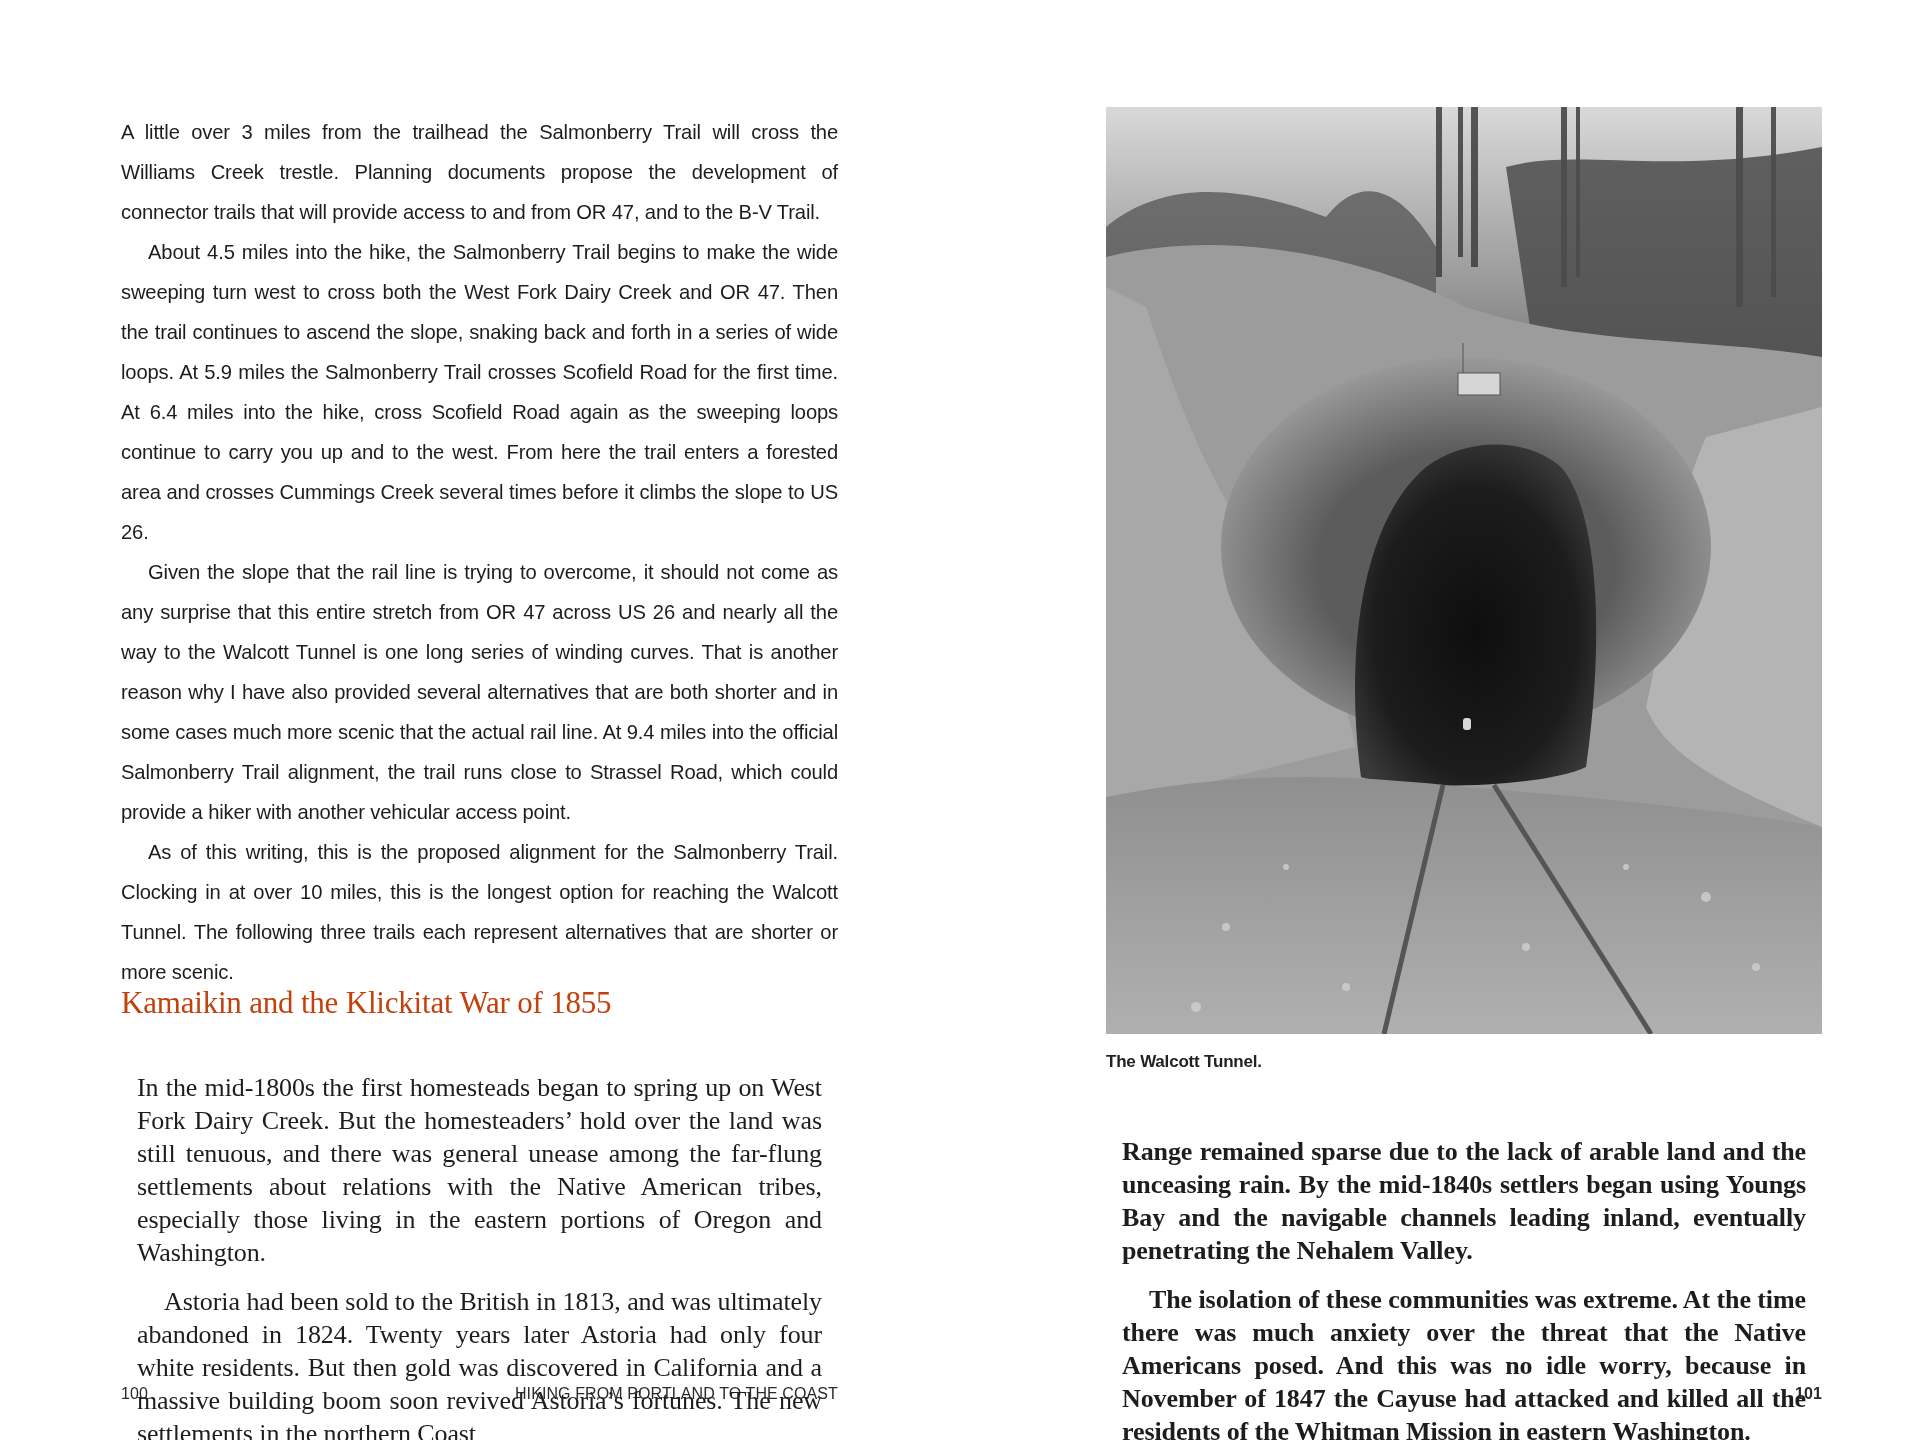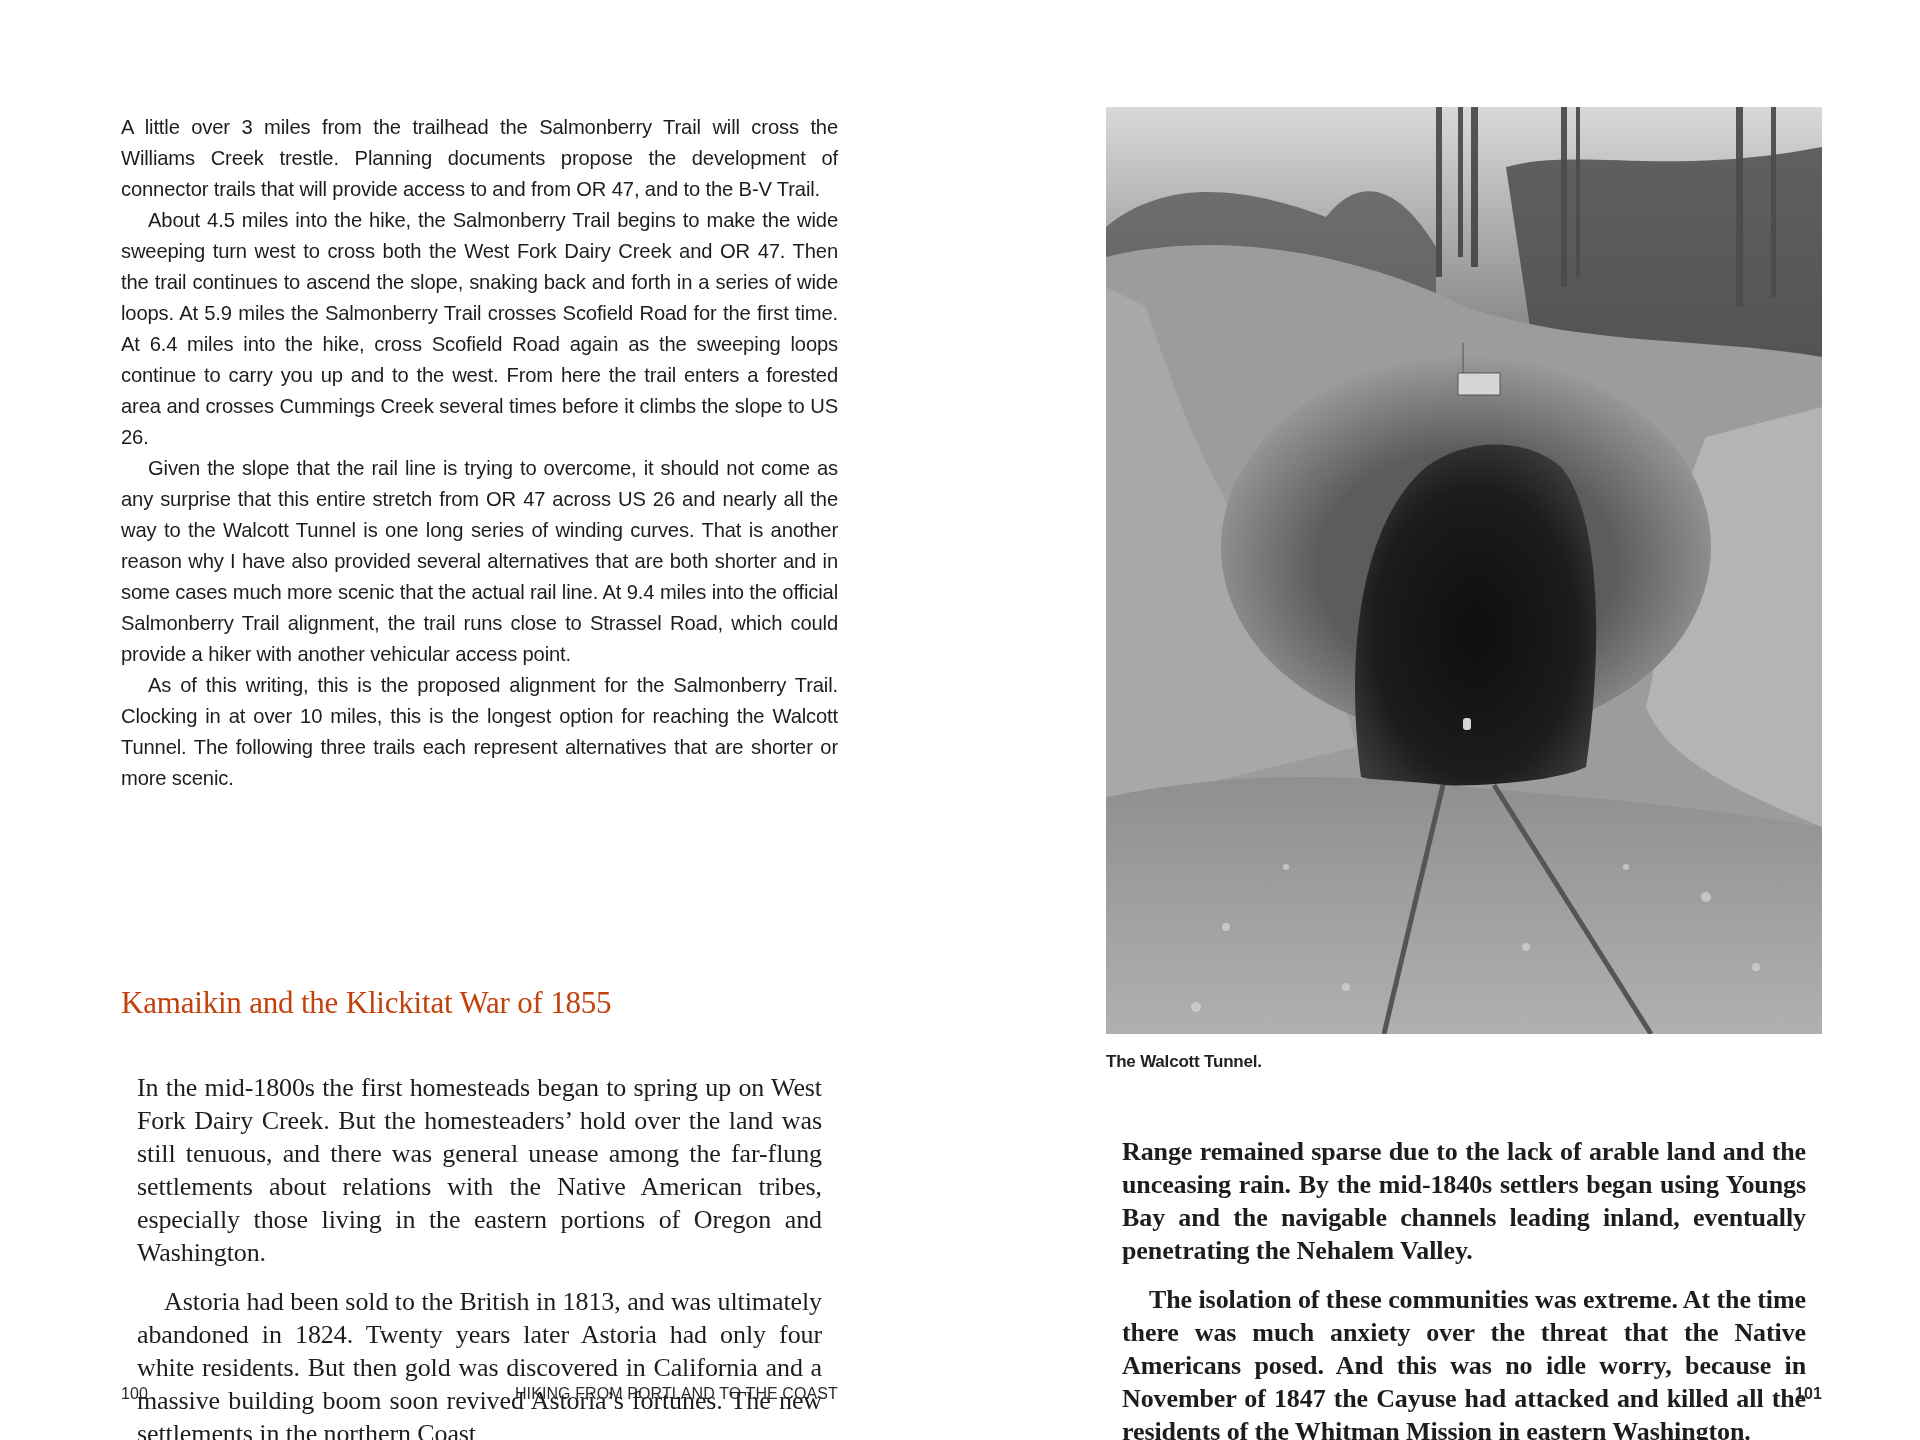--- a/index.html
+++ b/index.html
@@ -36,21 +36,21 @@
     }
     .col-right {
       position: absolute;
       left: 146px;
       width: 716px;
     }
 
     .body-sans p {
       margin: 0;
       font-size: 20.2px;
-      line-height: 31px;
+      line-height: 40px;
       text-align: justify;
       text-align-last: left;
       letter-spacing: -0.15px;
       font-stretch: condensed;
       hyphens: manual;
     }
     .body-sans p + p,
     .body-serif p + p {
       text-indent: 27px;
     }

